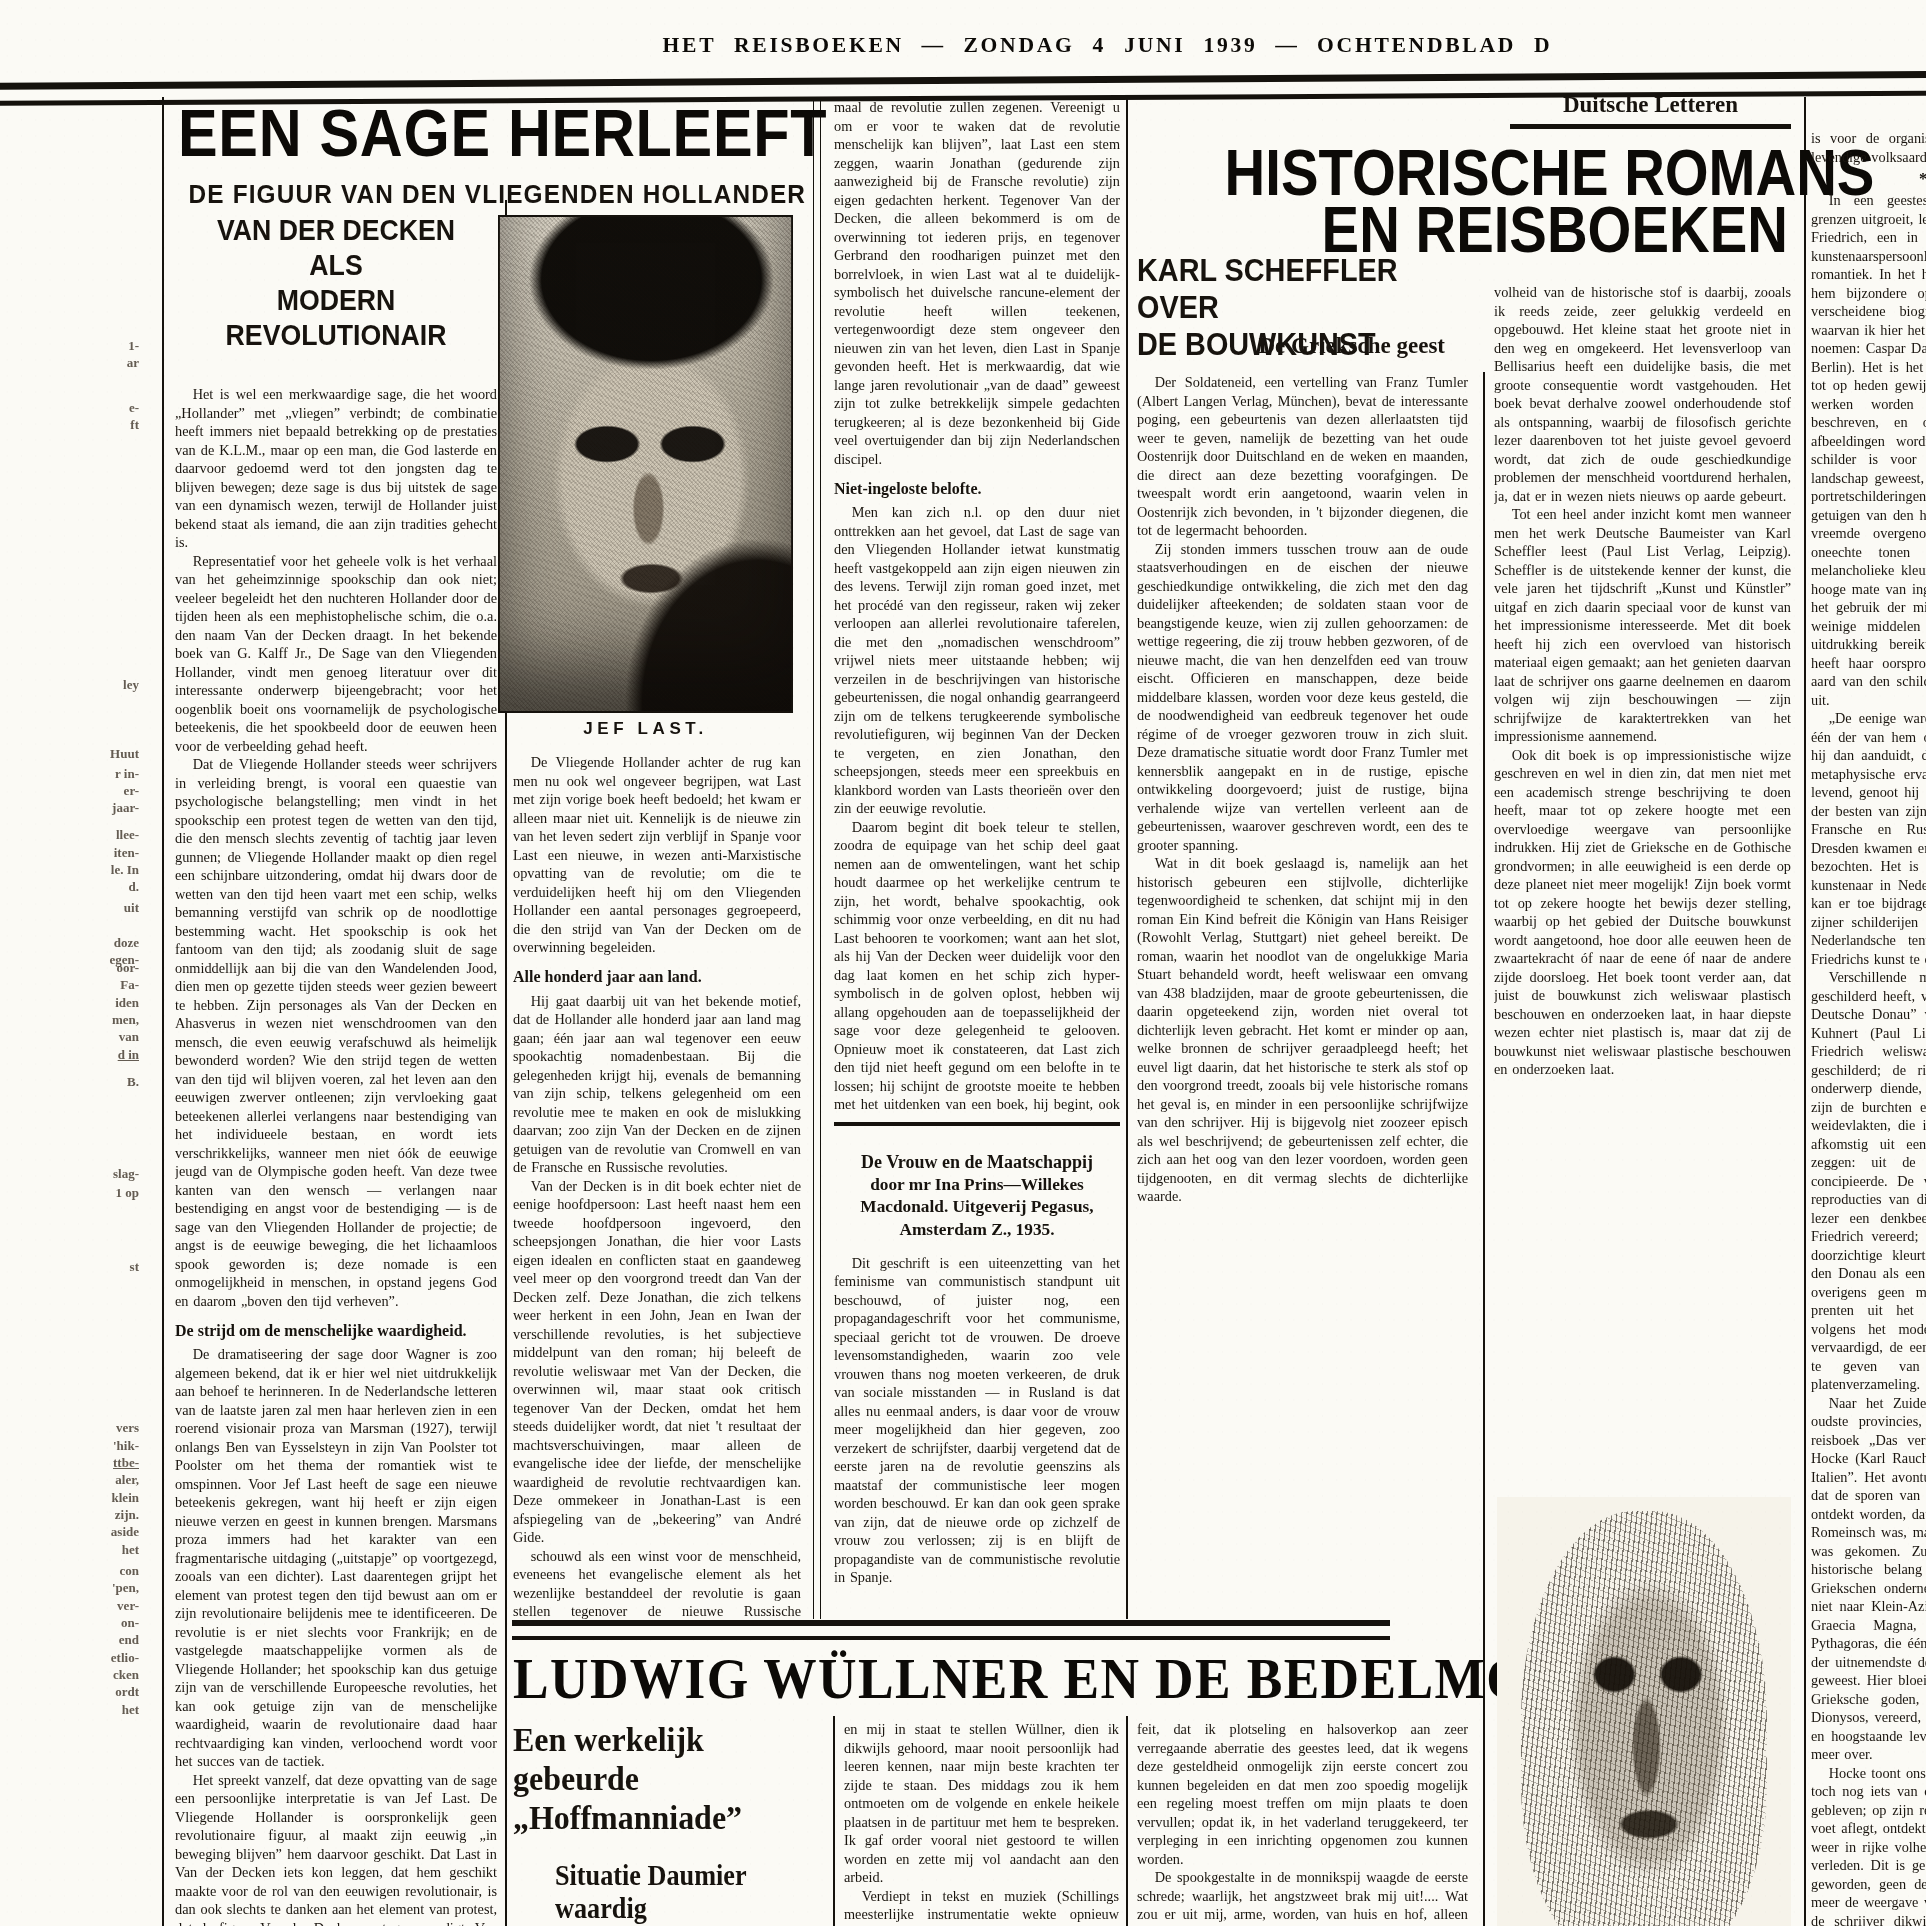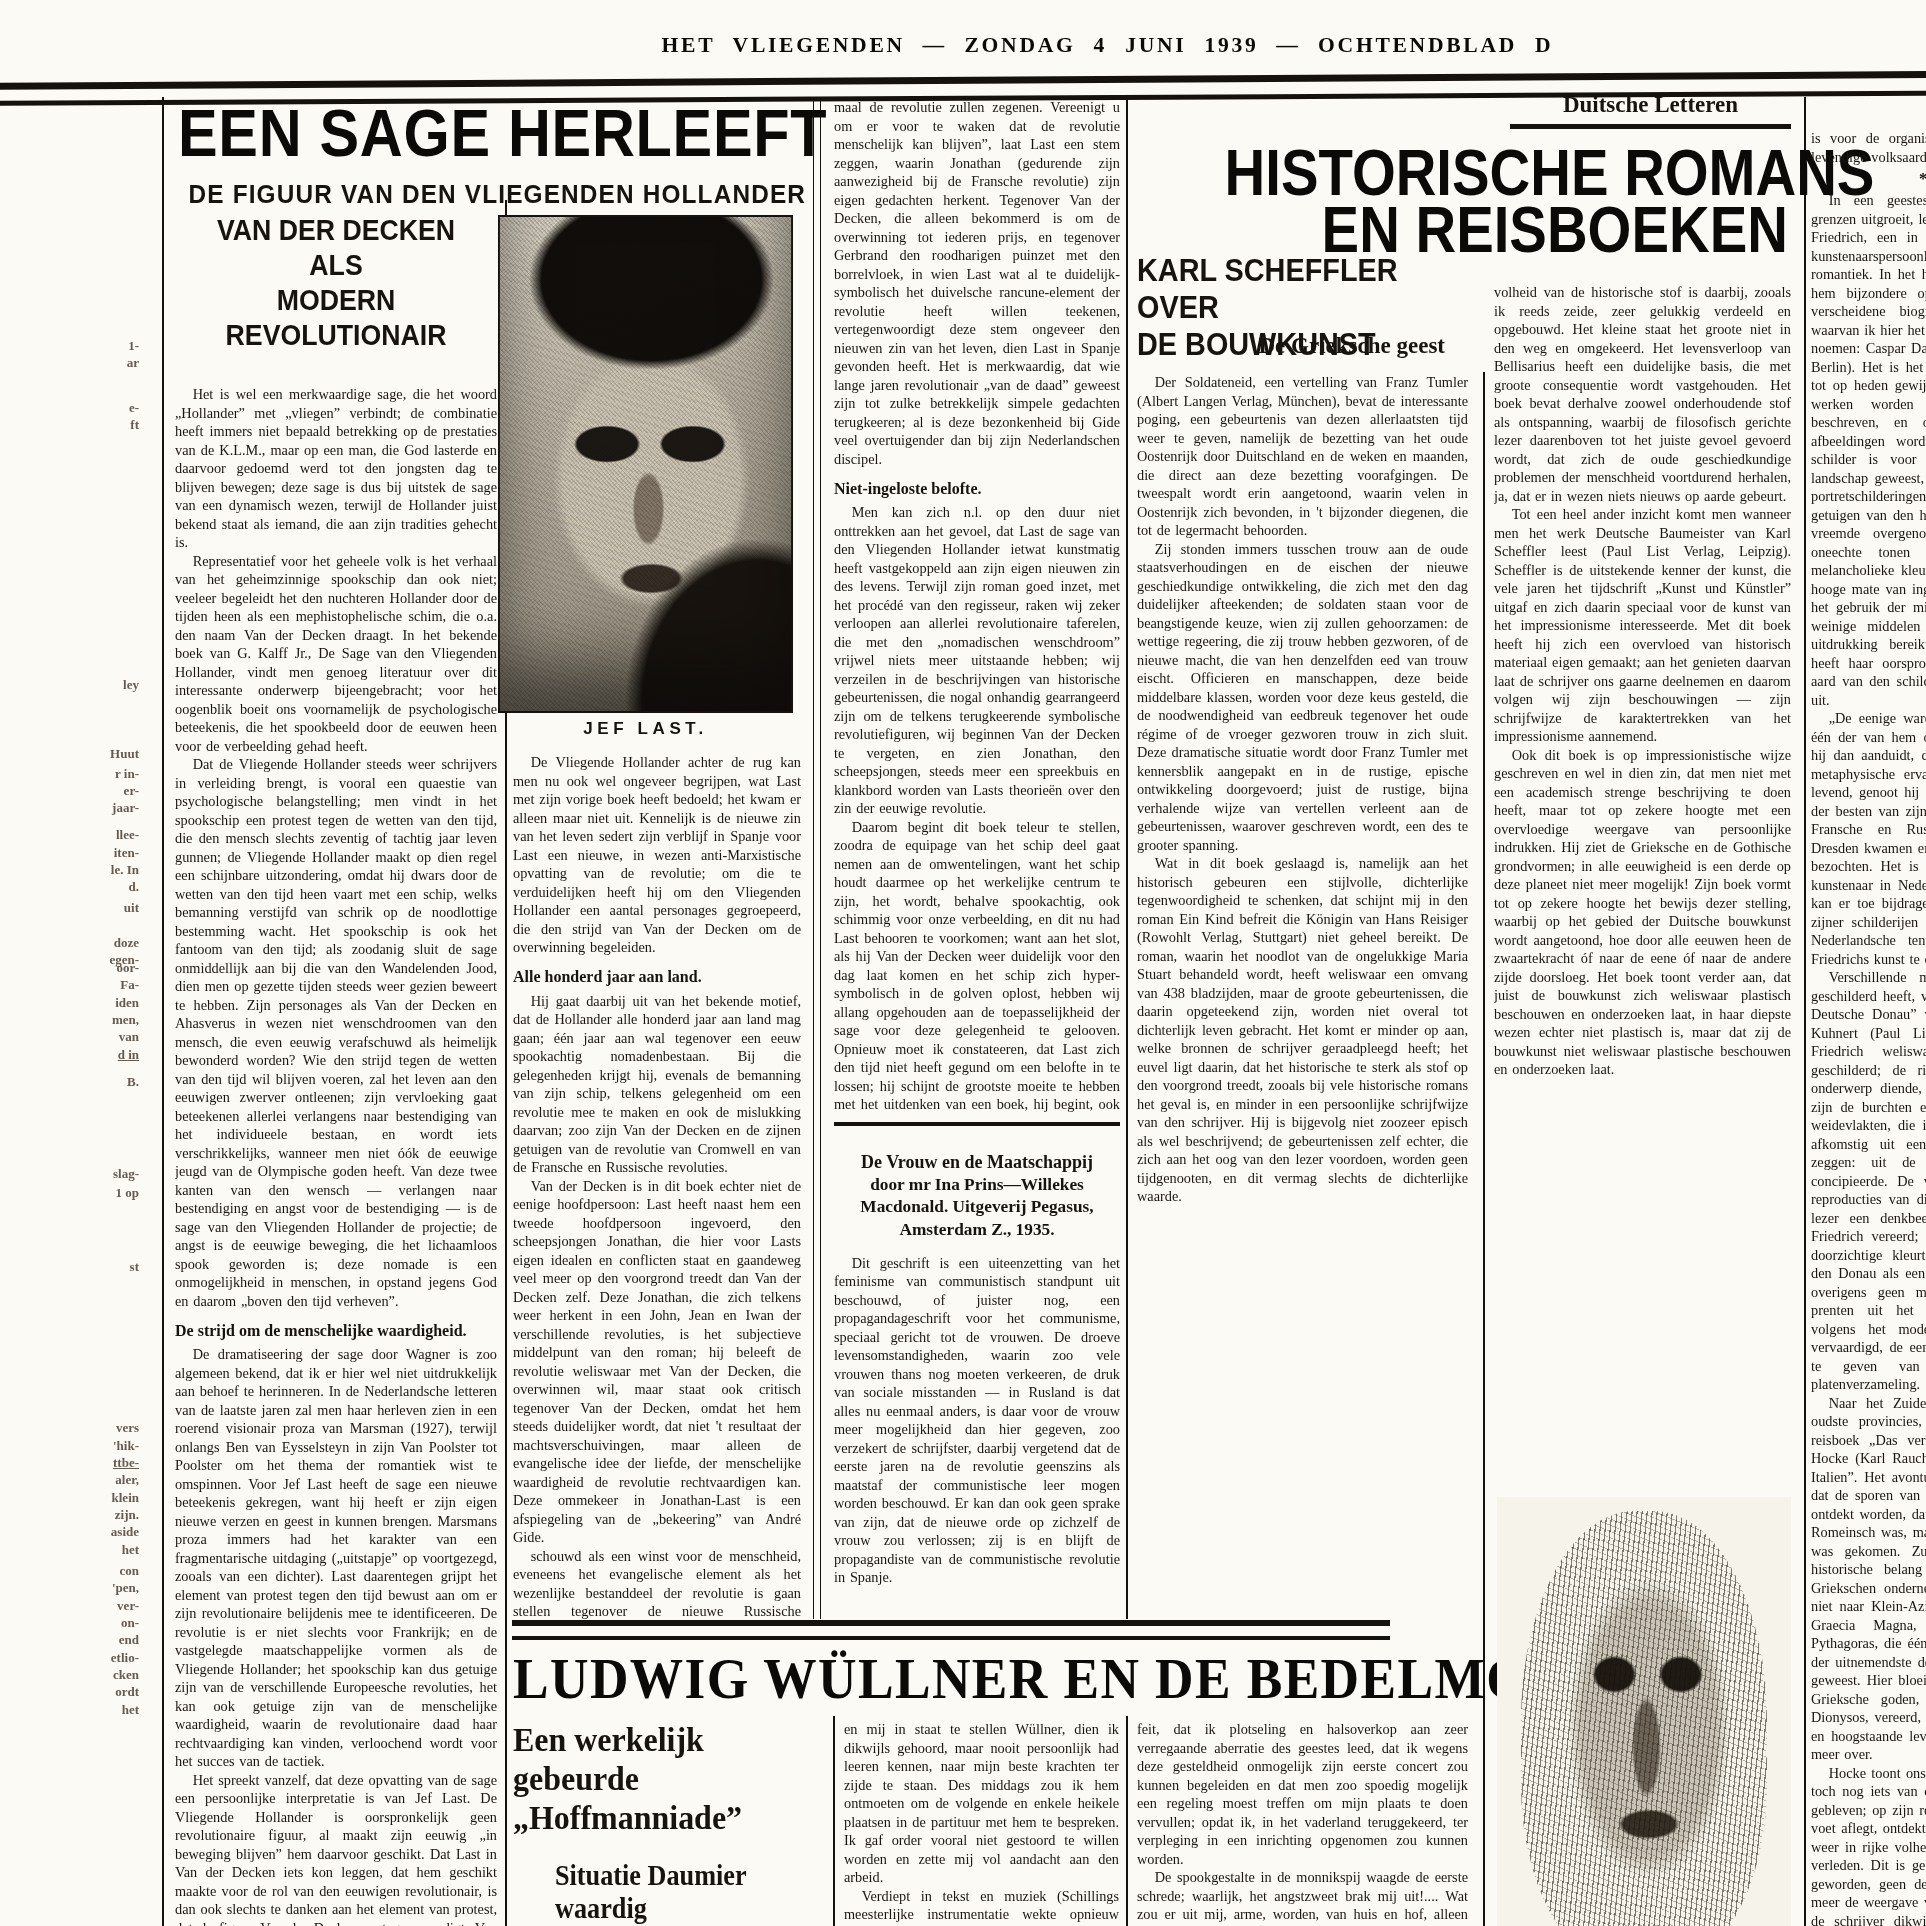--- a/index.html
+++ b/index.html
@@ -82,21 +82,21 @@
       radial-gradient(ellipse 46% 46% at 52% 48%, rgba(88,72,50,.28) 0 60%, transparent 72%),
       repeating-linear-gradient(96deg, rgba(28,22,13,.55) 0 1.2px, transparent 1.2px 5px),
       repeating-linear-gradient(22deg, rgba(28,22,13,.3) 0 0.8px, transparent 0.8px 5.8px);}
 </style>
 </head>
 <body>
 
 <div class="page">
 
   <div class="masthead">
-    <span>HET VLIEGENDEN</span><span class="dash">—</span><span>ZONDAG 4 JUNI 1939</span><span class="dash">—</span><span>OCHTENDBLAD D</span>
+    <span>HET REISBOEKEN</span><span class="dash">—</span><span>ZONDAG 4 JUNI 1939</span><span class="dash">—</span><span>OCHTENDBLAD D</span>
   </div>
 
   <div class="hrule" style="left:0;top:76px;width:2215px;height:7px;transform:rotate(-0.35deg);"></div>
   <div class="hrule" style="left:0;top:95px;width:2215px;height:4.6px;transform:rotate(-0.3deg);"></div>
 
   <div class="marginzone abs" style="left:0;top:0;width:154px;height:2569px;">
       <span class="mark" style="top: 339px;">1-</span>
       <span class="mark" style="top: 356px;">ar</span>
       <span class="mark" style="top: 401px;">e-</span>
       <span class="mark" style="top: 418px;">ft</span>

